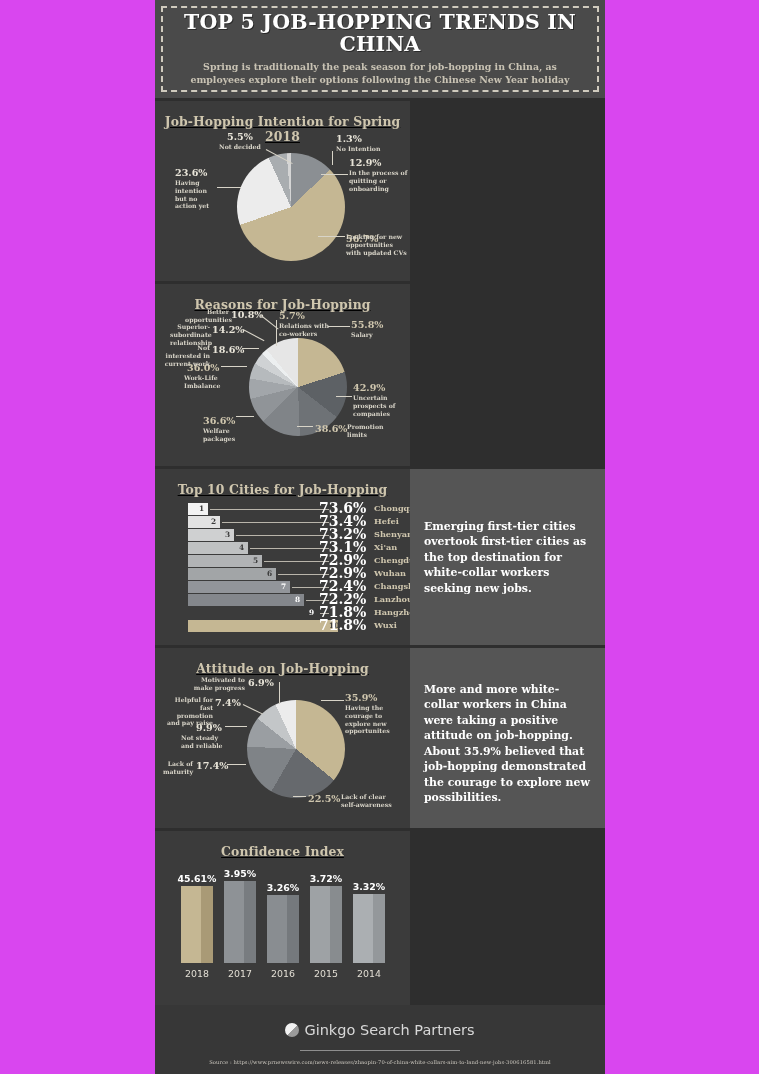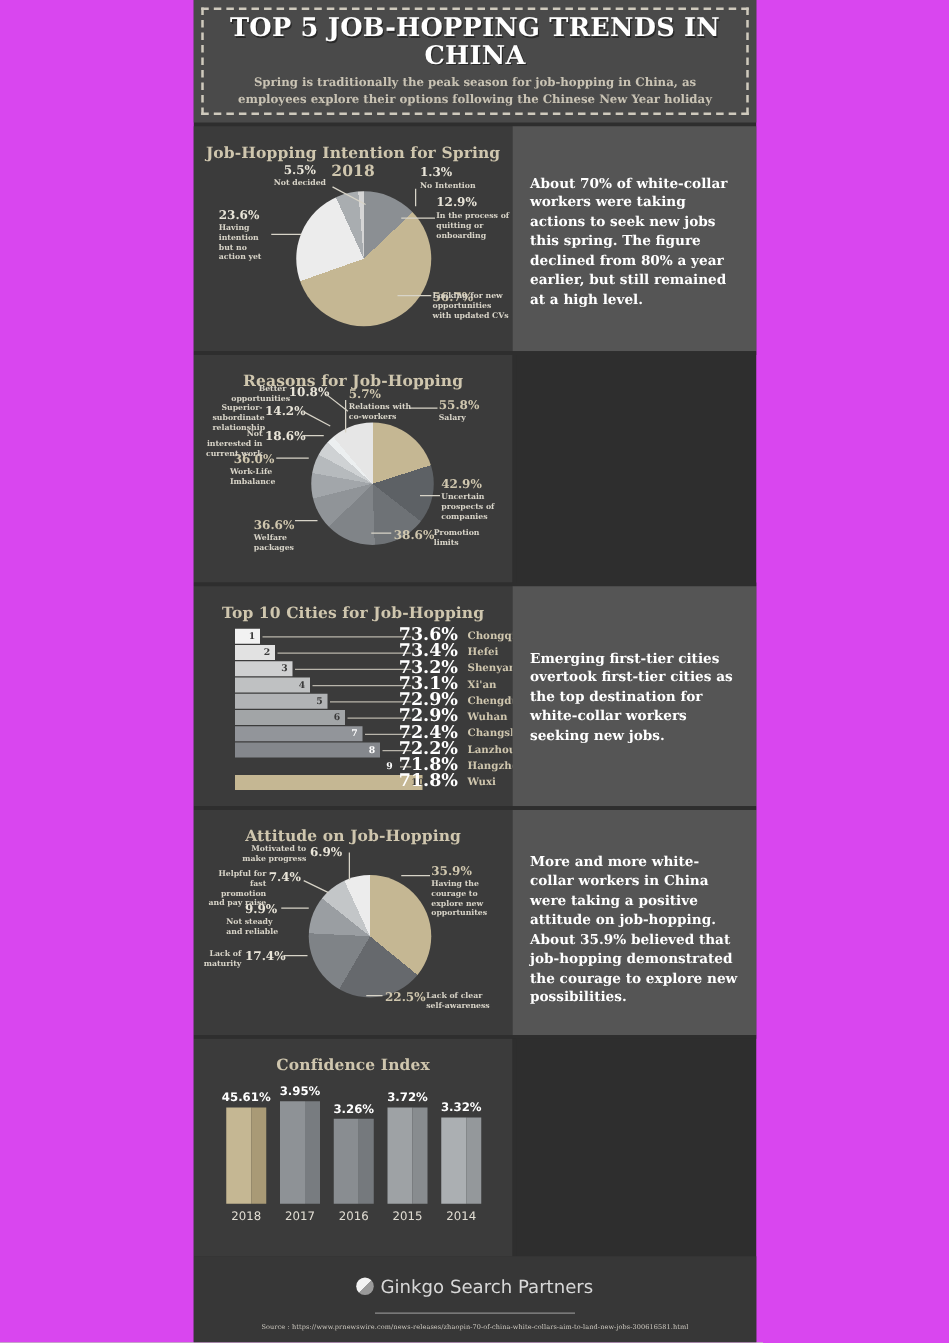--- a/index.html
+++ b/index.html
@@ -13,21 +13,21 @@
           box-sizing:border-box;padding:6px;}
   .header-inner{border:2px dashed #cfcabd;height:100%;box-sizing:border-box;
                 display:flex;flex-direction:column;align-items:center;justify-content:center;}
   .h-title{font-family:"DejaVu Serif",serif;font-weight:bold;font-size:20.5px;color:#ffffff;
            letter-spacing:.2px;text-align:center;line-height:1.05;
            text-shadow:1px 1px 0 #2a2a2a;}
   .h-sub{font-family:"DejaVu Serif",serif;font-weight:bold;font-size:9.4px;color:#c9c3b4;
          text-align:center;line-height:1.33;margin-top:6px;max-width:400px;}
 
   
-  .section{position:absolute;left:0;width:450px;display:flex;}
+  .section{position:absolute;left:0;width:450px;display:flex;text-decoration:underline;}
   .panel-left{width:255px;background:#3b3b3b;position:relative;}
   .panel-right{width:195px;background:#555555;position:relative;}
   .gap{position:absolute;left:0;width:450px;height:3px;background:#2e2e2e;}
   .split{position:absolute;top:0;width:3px;height:100%;background:#2e2e2e;left:255px;}
 
   .sec-title{font-family:"DejaVu Serif",serif;font-weight:bold;font-size:12.4px;
              color:#cfc6ae;text-align:center;padding-top:13px;letter-spacing:.1px;}
 
   .note{font-family:"DejaVu Serif",serif;font-weight:bold;font-size:10.9px;color:#ffffff;
         line-height:1.42;padding:0 14px;position:absolute;left:0;right:0;}
@@ -111,23 +111,20 @@
         <div class="lbl pct" style="left:20px;top:66px">23.6%</div>
         <div class="lbl desc" style="left:20px;top:78px;width:42px">Having intention but no action yet</div>
         <div class="leader" style="left:62px;top:86px;width:24px"></div>
 
         <div class="lbl pct" style="left:72px;top:30px">5.5%</div>
         <div class="lbl desc" style="left:64px;top:42px">Not decided</div>
         <div class="leader" style="left:111px;top:48px;width:30px;transform:rotate(28deg);transform-origin:left center"></div>
       </div>
     </div>
     <div class="split"></div>
-    <div class="panel-right">
-      <div class="note" style="top:38px">About 70% of white-collar workers were taking actions to seek new jobs this spring. The figure declined from 80% a year earlier, but still remained at a high level.</div>
-    </div>
   </div>
   <div class="gap" style="top:281px"></div>
 
   <div class="section" style="top:284px;height:182px">
     <div class="panel-left">
       <div class="sec-title">Reasons for Job-Hopping</div>
 
       <div class="pie-wrap" style="left:0;top:0;width:255px;height:182px">
         <div class="pie" style="left:94px;top:54px;width:98px;height:98px;
           background:conic-gradient(from 0deg,

